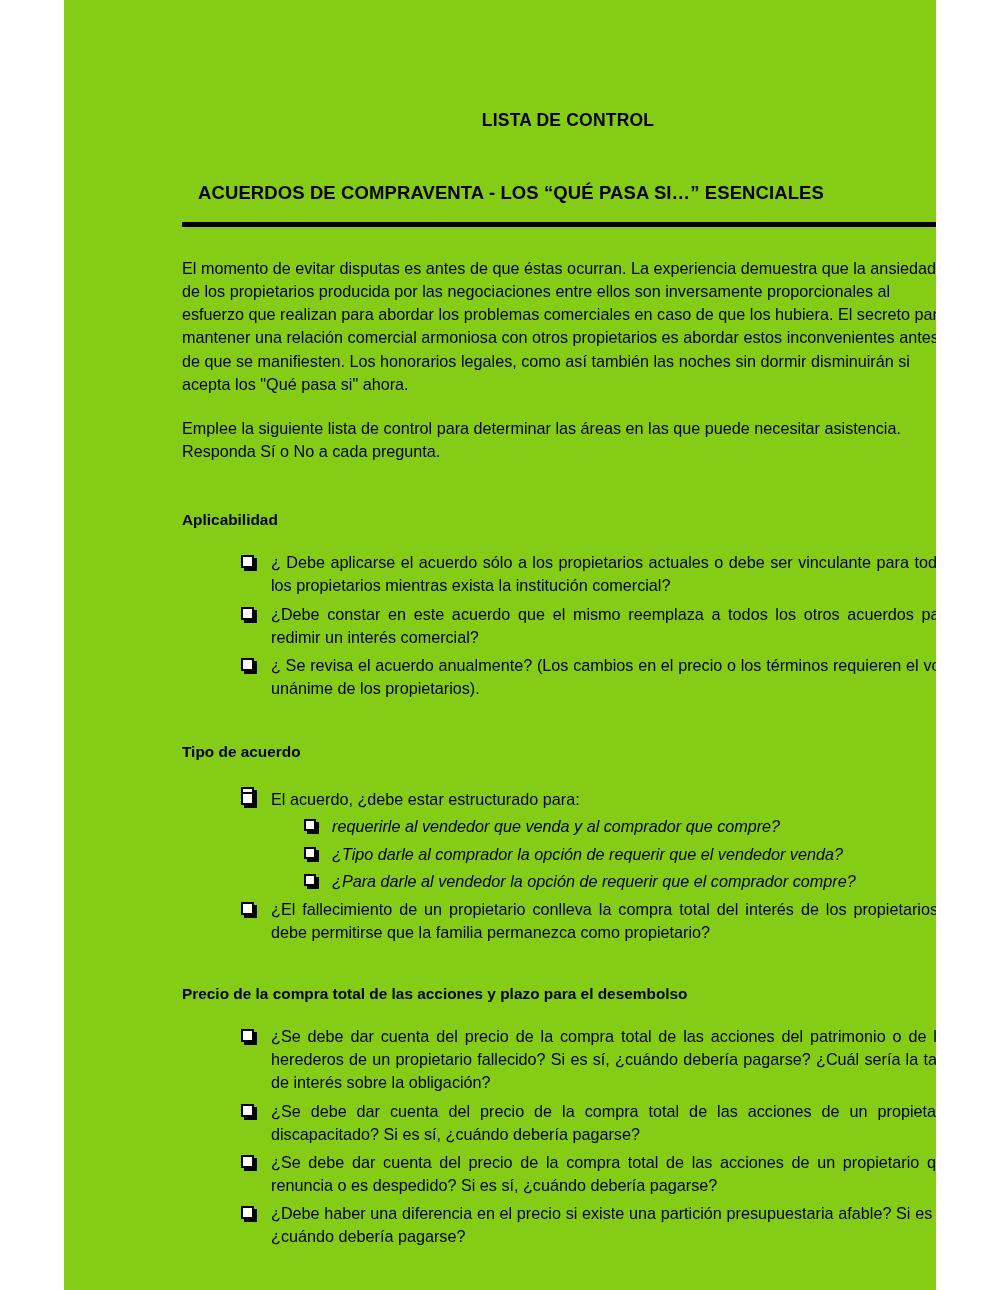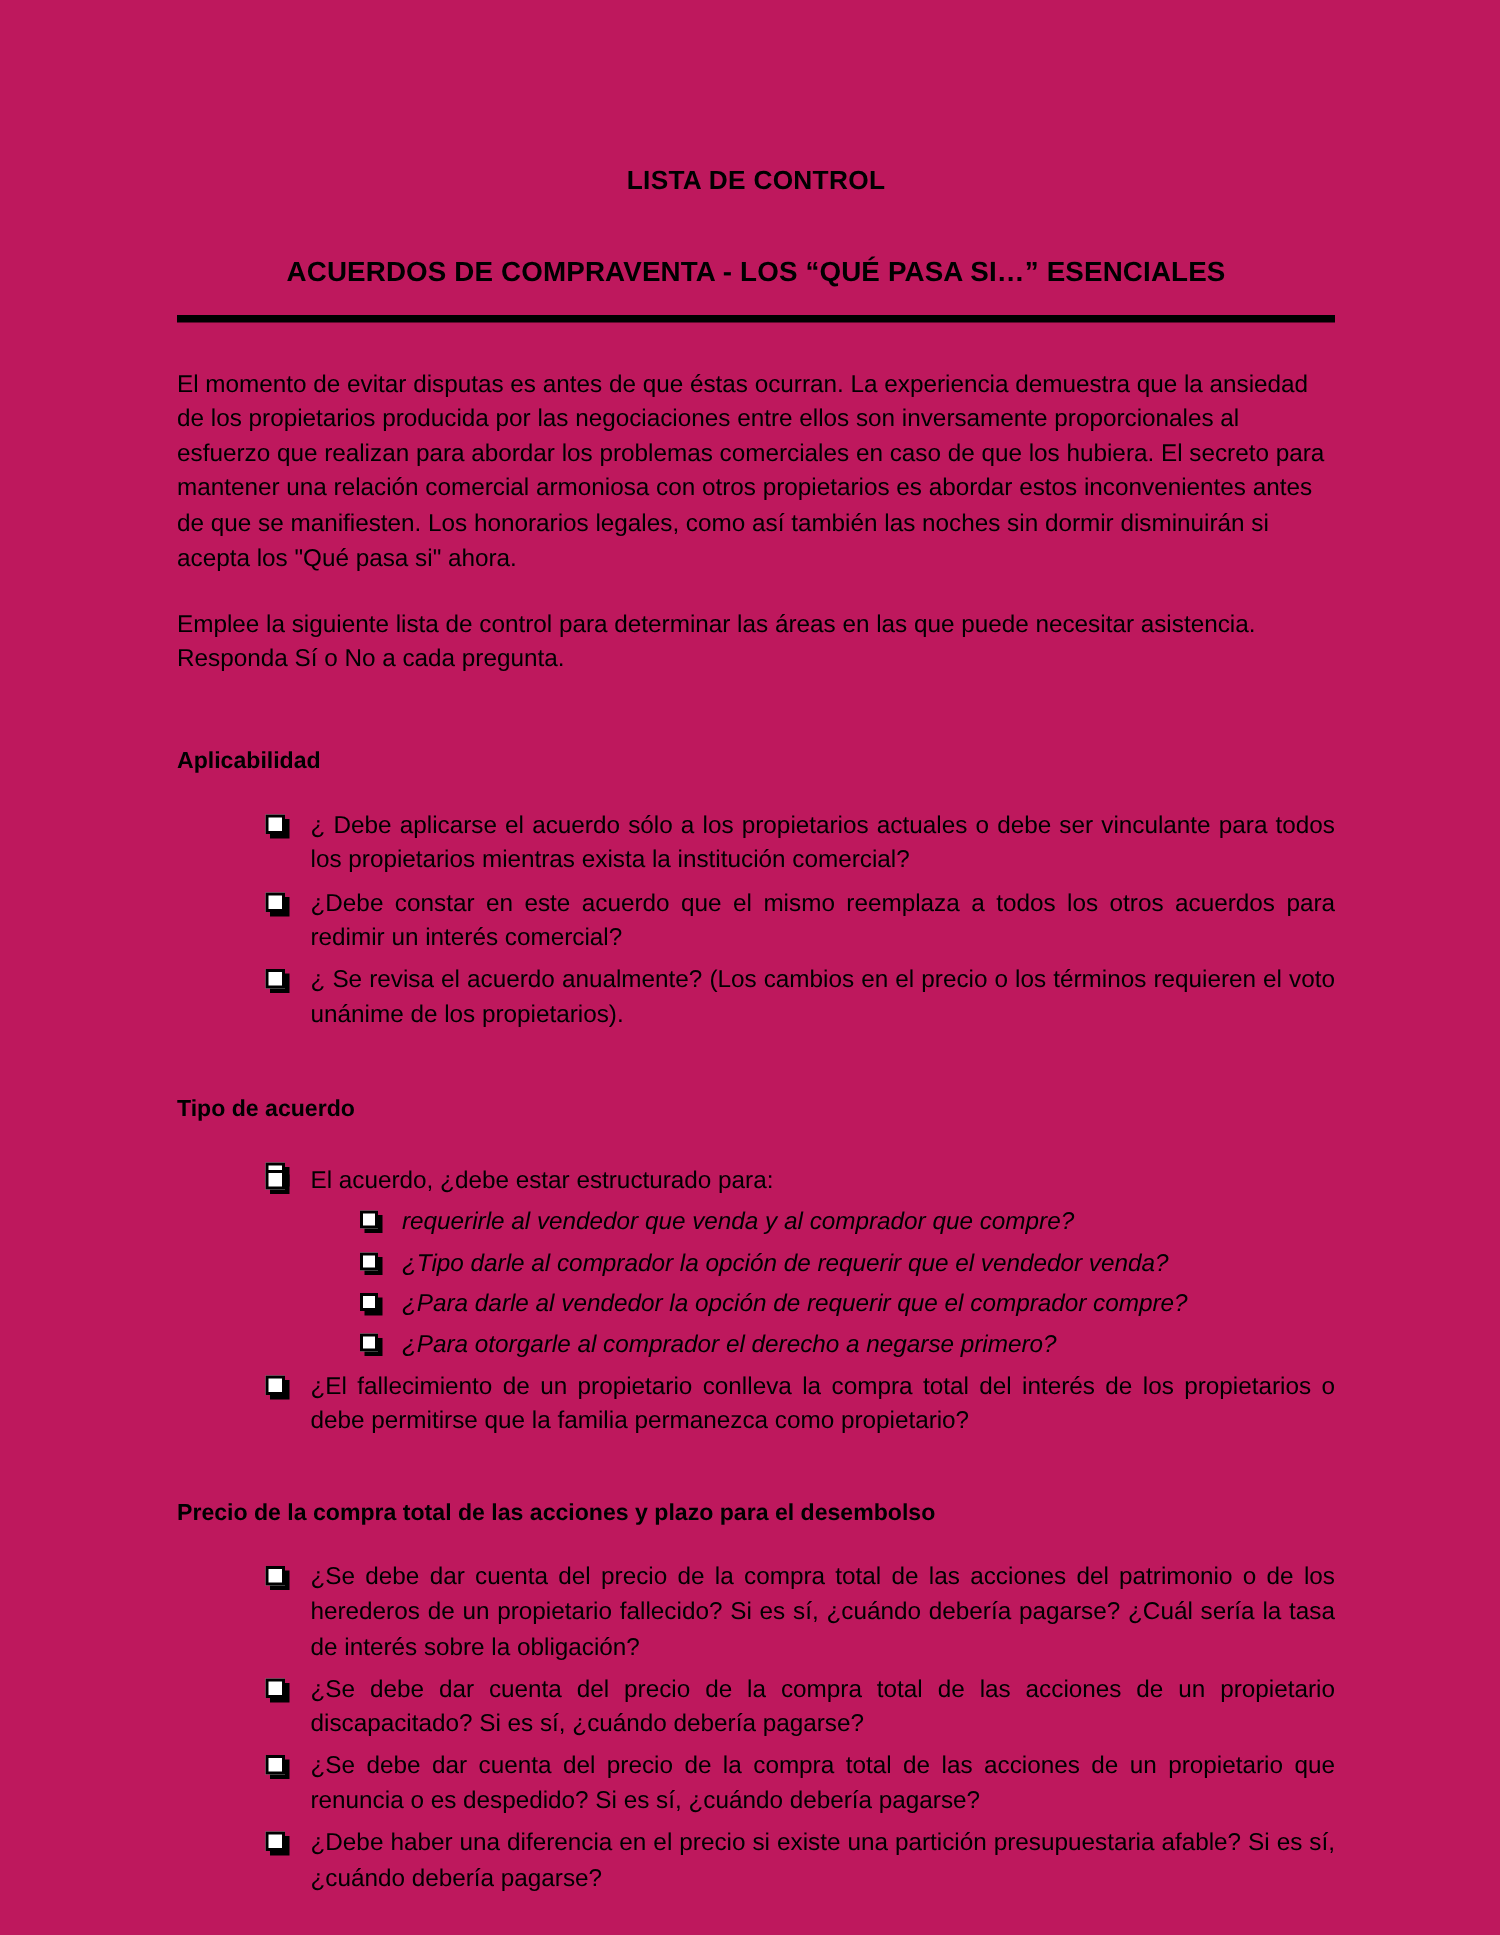--- a/index.html
+++ b/index.html
@@ -7,24 +7,24 @@
     margin: 0;
     padding: 0;
     background: #ffffff;
   }
   body {
     font-family: "Liberation Sans", sans-serif;
     color: #000000;
   }
   .page {
     position: relative;
-    width: 1000px;
+    width: 872px;
     height: 1290px;
     margin: 0 auto;
-    background: #be185d;
+    background: #84cc16;
     overflow: hidden;
     box-sizing: border-box;
   }
   .content {
     position: absolute;
     left: 118px;
     top: 0;
     width: 772px;
   }
 
@@ -34,25 +34,25 @@
   }
   .doc-title {
     text-align: center;
     font-size: 17.5px;
     font-weight: bold;
     letter-spacing: 0.2px;
     margin: 0;
     line-height: 1.25;
   }
   .doc-subtitle {
-    text-align: center;
+    text-align: left;
     font-size: 18.5px;
     font-weight: bold;
     letter-spacing: 0.1px;
-    margin: 4px;
+    margin: 16px;
     padding-top: 33px;
     line-height: 1.25;
   }
   .rule {
     margin-top: 18px;
     width: 100%;
     height: 5px;
     background: #000000;
     border: 0;
   }
@@ -151,21 +151,20 @@
           <li class="check-item"><span class="checkbox"></span><span>¿Debe constar en este acuerdo que el mismo reemplaza a todos los otros acuerdos para redimir un interés comercial?</span></li>
           <li class="check-item"><span class="checkbox"></span><span>¿ Se revisa el acuerdo anualmente? (Los cambios en el precio o los términos requieren el voto unánime de los propietarios).</span></li>
         </ul>
         <h3 class="section-heading sec-gap-2">Tipo de acuerdo</h3>
         <ul class="checklist first">
           <li class="check-item"><span class="checkbox"></span></li>
           <li class="check-item"><span class="checkbox"></span><span>El acuerdo, ¿debe estar estructurado para:</span><ul class="sublist">
               <li class="check-item"><span class="checkbox"></span><span>requerirle al vendedor que venda y al comprador que compre?</span></li>
               <li class="check-item"><span class="checkbox"></span><span>¿Tipo darle al comprador la opción de requerir que el vendedor venda?</span></li>
               <li class="check-item"><span class="checkbox"></span><span>¿Para darle al vendedor la opción de requerir que el comprador compre?</span></li>
-              <li class="check-item"><span class="checkbox"></span><span>¿Para otorgarle al comprador el derecho a negarse primero?</span></li>
             </ul></li>
           <li class="check-item"><span class="checkbox"></span><span>¿El fallecimiento de un propietario conlleva la compra total del interés de los propietarios o debe permitirse que la familia permanezca como propietario?</span></li>
         </ul>
         <h3 class="section-heading sec-gap-3">Precio de la compra total de las acciones y plazo para el desembolso</h3>
         <ul class="checklist first">
           <li class="check-item"><span class="checkbox"></span><span>¿Se debe dar cuenta del precio de la compra total de las acciones del patrimonio o de los herederos de un propietario fallecido? Si es sí, ¿cuándo debería pagarse? ¿Cuál sería la tasa de interés sobre la obligación?</span></li>
           <li class="check-item"><span class="checkbox"></span><span>¿Se debe dar cuenta del precio de la compra total de las acciones de un propietario discapacitado? Si es sí, ¿cuándo debería pagarse?</span></li>
           <li class="check-item"><span class="checkbox"></span><span>¿Se debe dar cuenta del precio de la compra total de las acciones de un propietario que renuncia o es despedido? Si es sí, ¿cuándo debería pagarse?</span></li>
           <li class="check-item"><span class="checkbox"></span><span>¿Debe haber una diferencia en el precio si existe una partición presupuestaria afable? Si es sí, ¿cuándo debería pagarse?</span></li>
         </ul>

